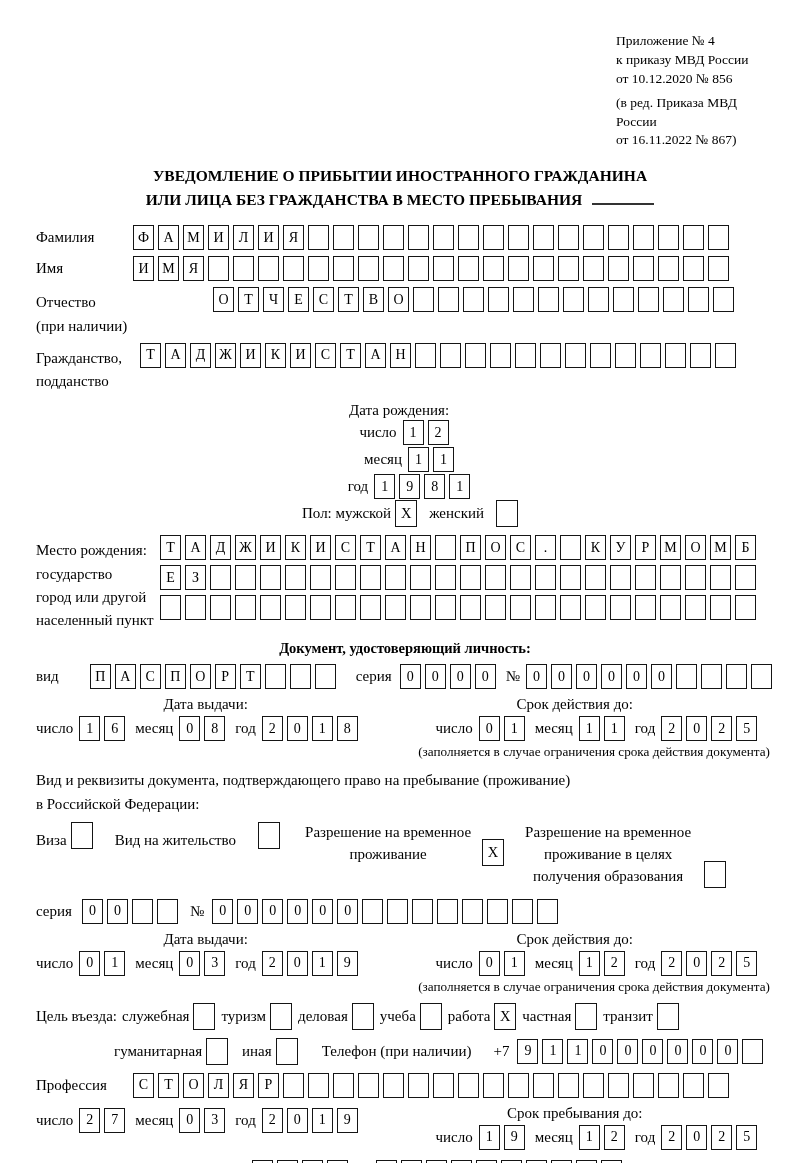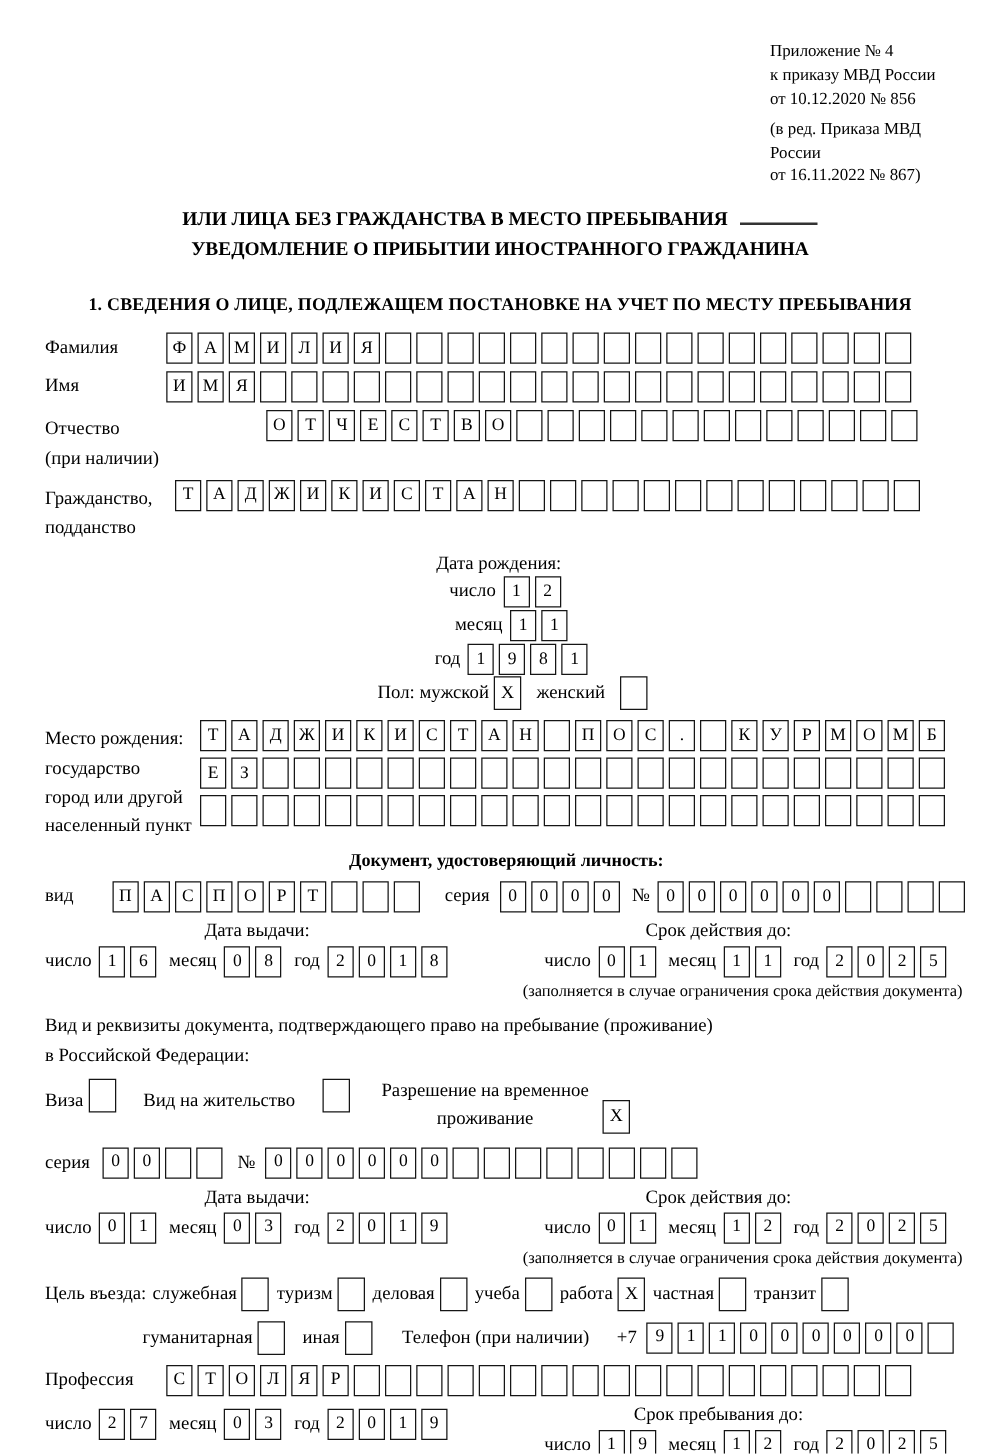--- a/index.html
+++ b/index.html
@@ -48,27 +48,26 @@
     <div>Приложение № 4</div>
     <div>к приказу МВД России</div>
     <div>от 10.12.2020 № 856</div>
   </div>
   <div class="topnote2">
     <div>(в ред. Приказа МВД России</div>
     <div>от 16.11.2022 № 867)</div>
   </div>
 
   <div class="title">
+    <div>УВЕДОМЛЕНИЕ О ПРИБЫТИИ ИНОСТРАННОГО ГРАЖДАНИНА</div>
     <div>
       <span>ИЛИ ЛИЦА БЕЗ ГРАЖДАНСТВА В МЕСТО ПРЕБЫВАНИЯ</span><span class="blank"></span>
     </div>
-    <div>УВЕДОМЛЕНИЕ О ПРИБЫТИИ ИНОСТРАННОГО ГРАЖДАНИНА</div>
   </div>
 
-  <div class="sec">1. СВЕДЕНИЯ О ЛИЦЕ, ПОДЛЕЖАЩЕМ ПОСТАНОВКЕ НА УЧЕТ ПО МЕСТУ ПРЕБЫВАНИЯ</div>
 
   <div class="form">
 
     <div class="frow">
       <div class="lab" style="width:95px;">Фамилия</div>
       <div class="cells">
           <span class="cell">Ф</span>
           <span class="cell">А</span>
           <span class="cell">М</span>
           <span class="cell">И</span>
@@ -406,20 +405,24 @@
         <span style="padding-top:3px;">Виза</span>
         <span class="cbox" style="margin-left:4px;"></span>
       </div>
       <div class="vopt" style="margin-left:22px;">
         <span style="padding-top:3px;">Вид на жительство</span>
         <span class="cbox" style="margin-left:22px;"></span>
       </div>
       <div class="vopt" style="margin-left:24px;">
         <span class="vtxt" style="width:168px;">Разрешение на временное проживание</span>
         <span class="cbox" style="margin-left:10px;">X</span>
+      </div>
+      <div class="vopt" style="margin-left:18px;">
+        <span class="vtxt" style="width:172px;">Разрешение на временное проживание в целях получения образования</span>
+        <span class="cbox" style="margin-left:10px;"></span>
       </div>
     </div>
 
     <div class="frow" style="align-items:center;margin-top:10px;">
       <span class="glab" style="margin-left:0;margin-right:8px;">серия</span>
       <span class="cells">
           <span class="cell">0</span>
           <span class="cell">0</span>
           <span class="cell"></span>
           <span class="cell"></span>

